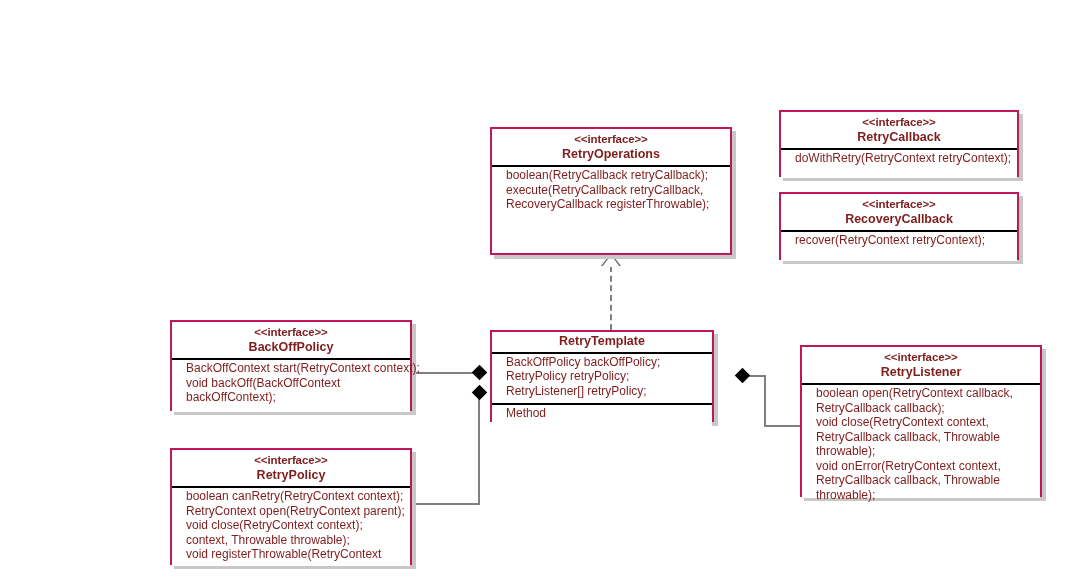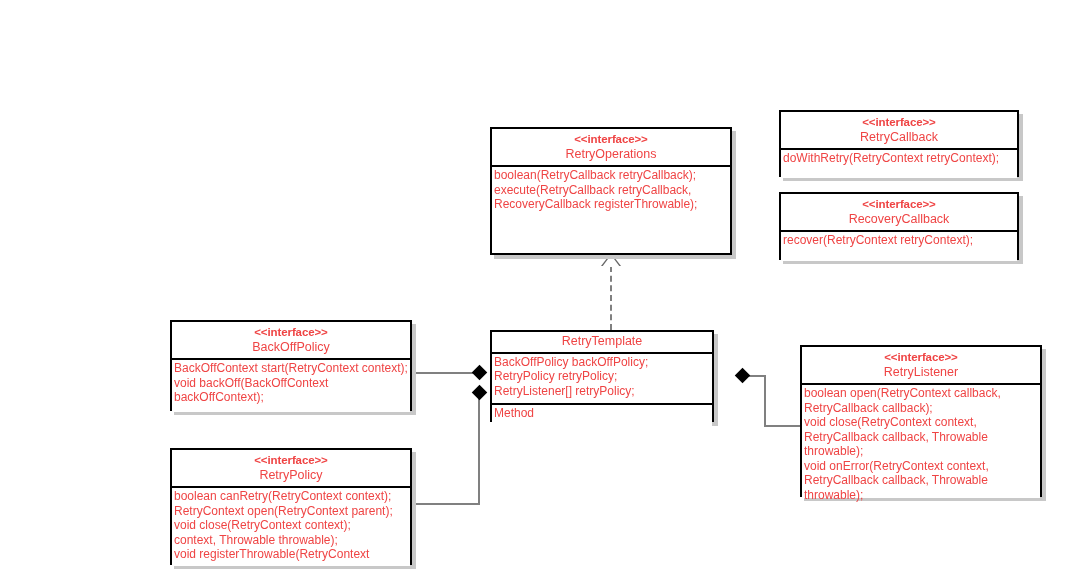--- a/index.html
+++ b/index.html
@@ -18,46 +18,46 @@
     width: 1066px;
     height: 582px;
     background: #ffffff;
   }
 
   
   .uml-class {
     position: absolute;
     box-sizing: border-box;
     background: #ffffff;
-    border: 2px solid #000000;
+    border: 2px solid #be185d;
     box-shadow: 4px 4px 0 0 #c8c8c8;
     font-size: 12px;
     line-height: 14.5px;
-    color: #ef4444;
+    color: #7f1d1d;
   }
   .uml-header {
     text-align: center;
     font-weight: bold;
     padding: 3px 4px 4px 4px;
     border-bottom: 2px solid #000000;
     background: #ffffff;
   }
   .uml-header .stereotype {
     display: block;
     font-weight: bold;
     font-size: 11.5px;
     letter-spacing: -0.1px;
   }
   .uml-header .cname {
     display: block;
-    font-weight: normal;
+    font-weight: bold;
     font-size: 12.5px;
   }
   .uml-compartment {
-    padding: 1px 0 2px 2px;
+    padding: 1px 0 2px 14px;
     background: #ffffff;
   }
   .uml-compartment + .uml-compartment {
     border-top: 2px solid #000000;
   }
   .uml-compartment .line {
     display: block;
     white-space: pre;
     font-size: 12px;
     line-height: 14.5px;

